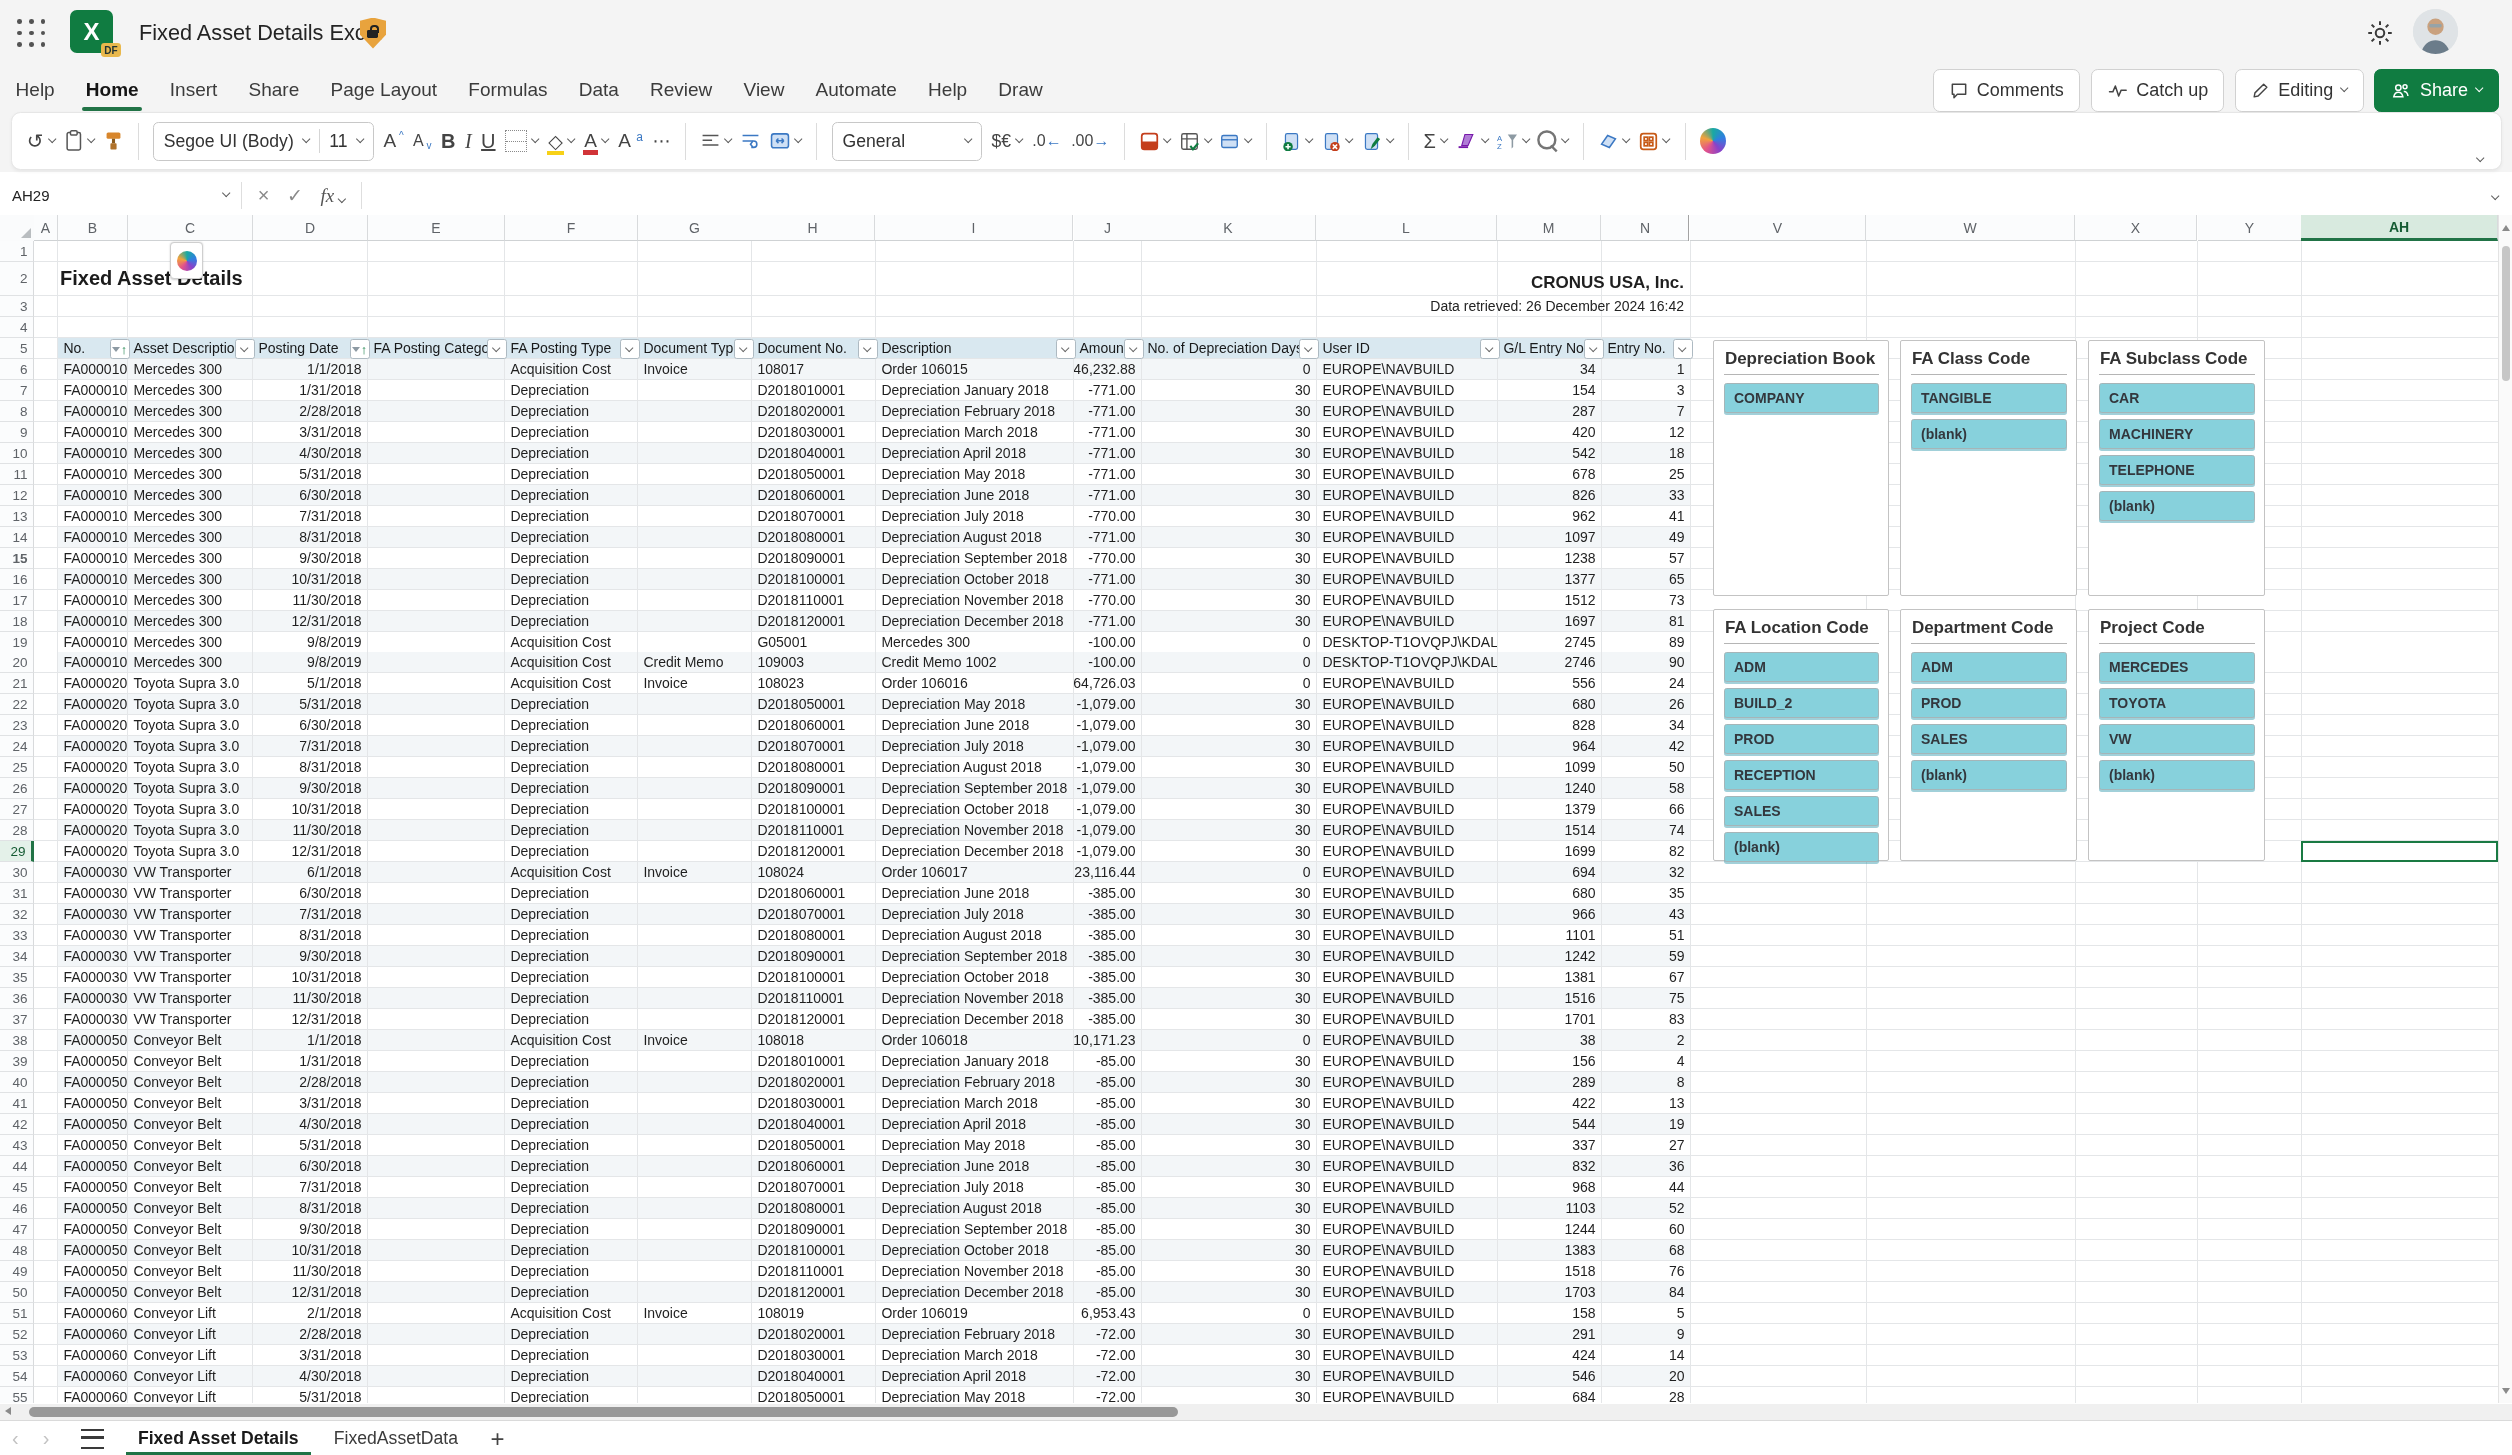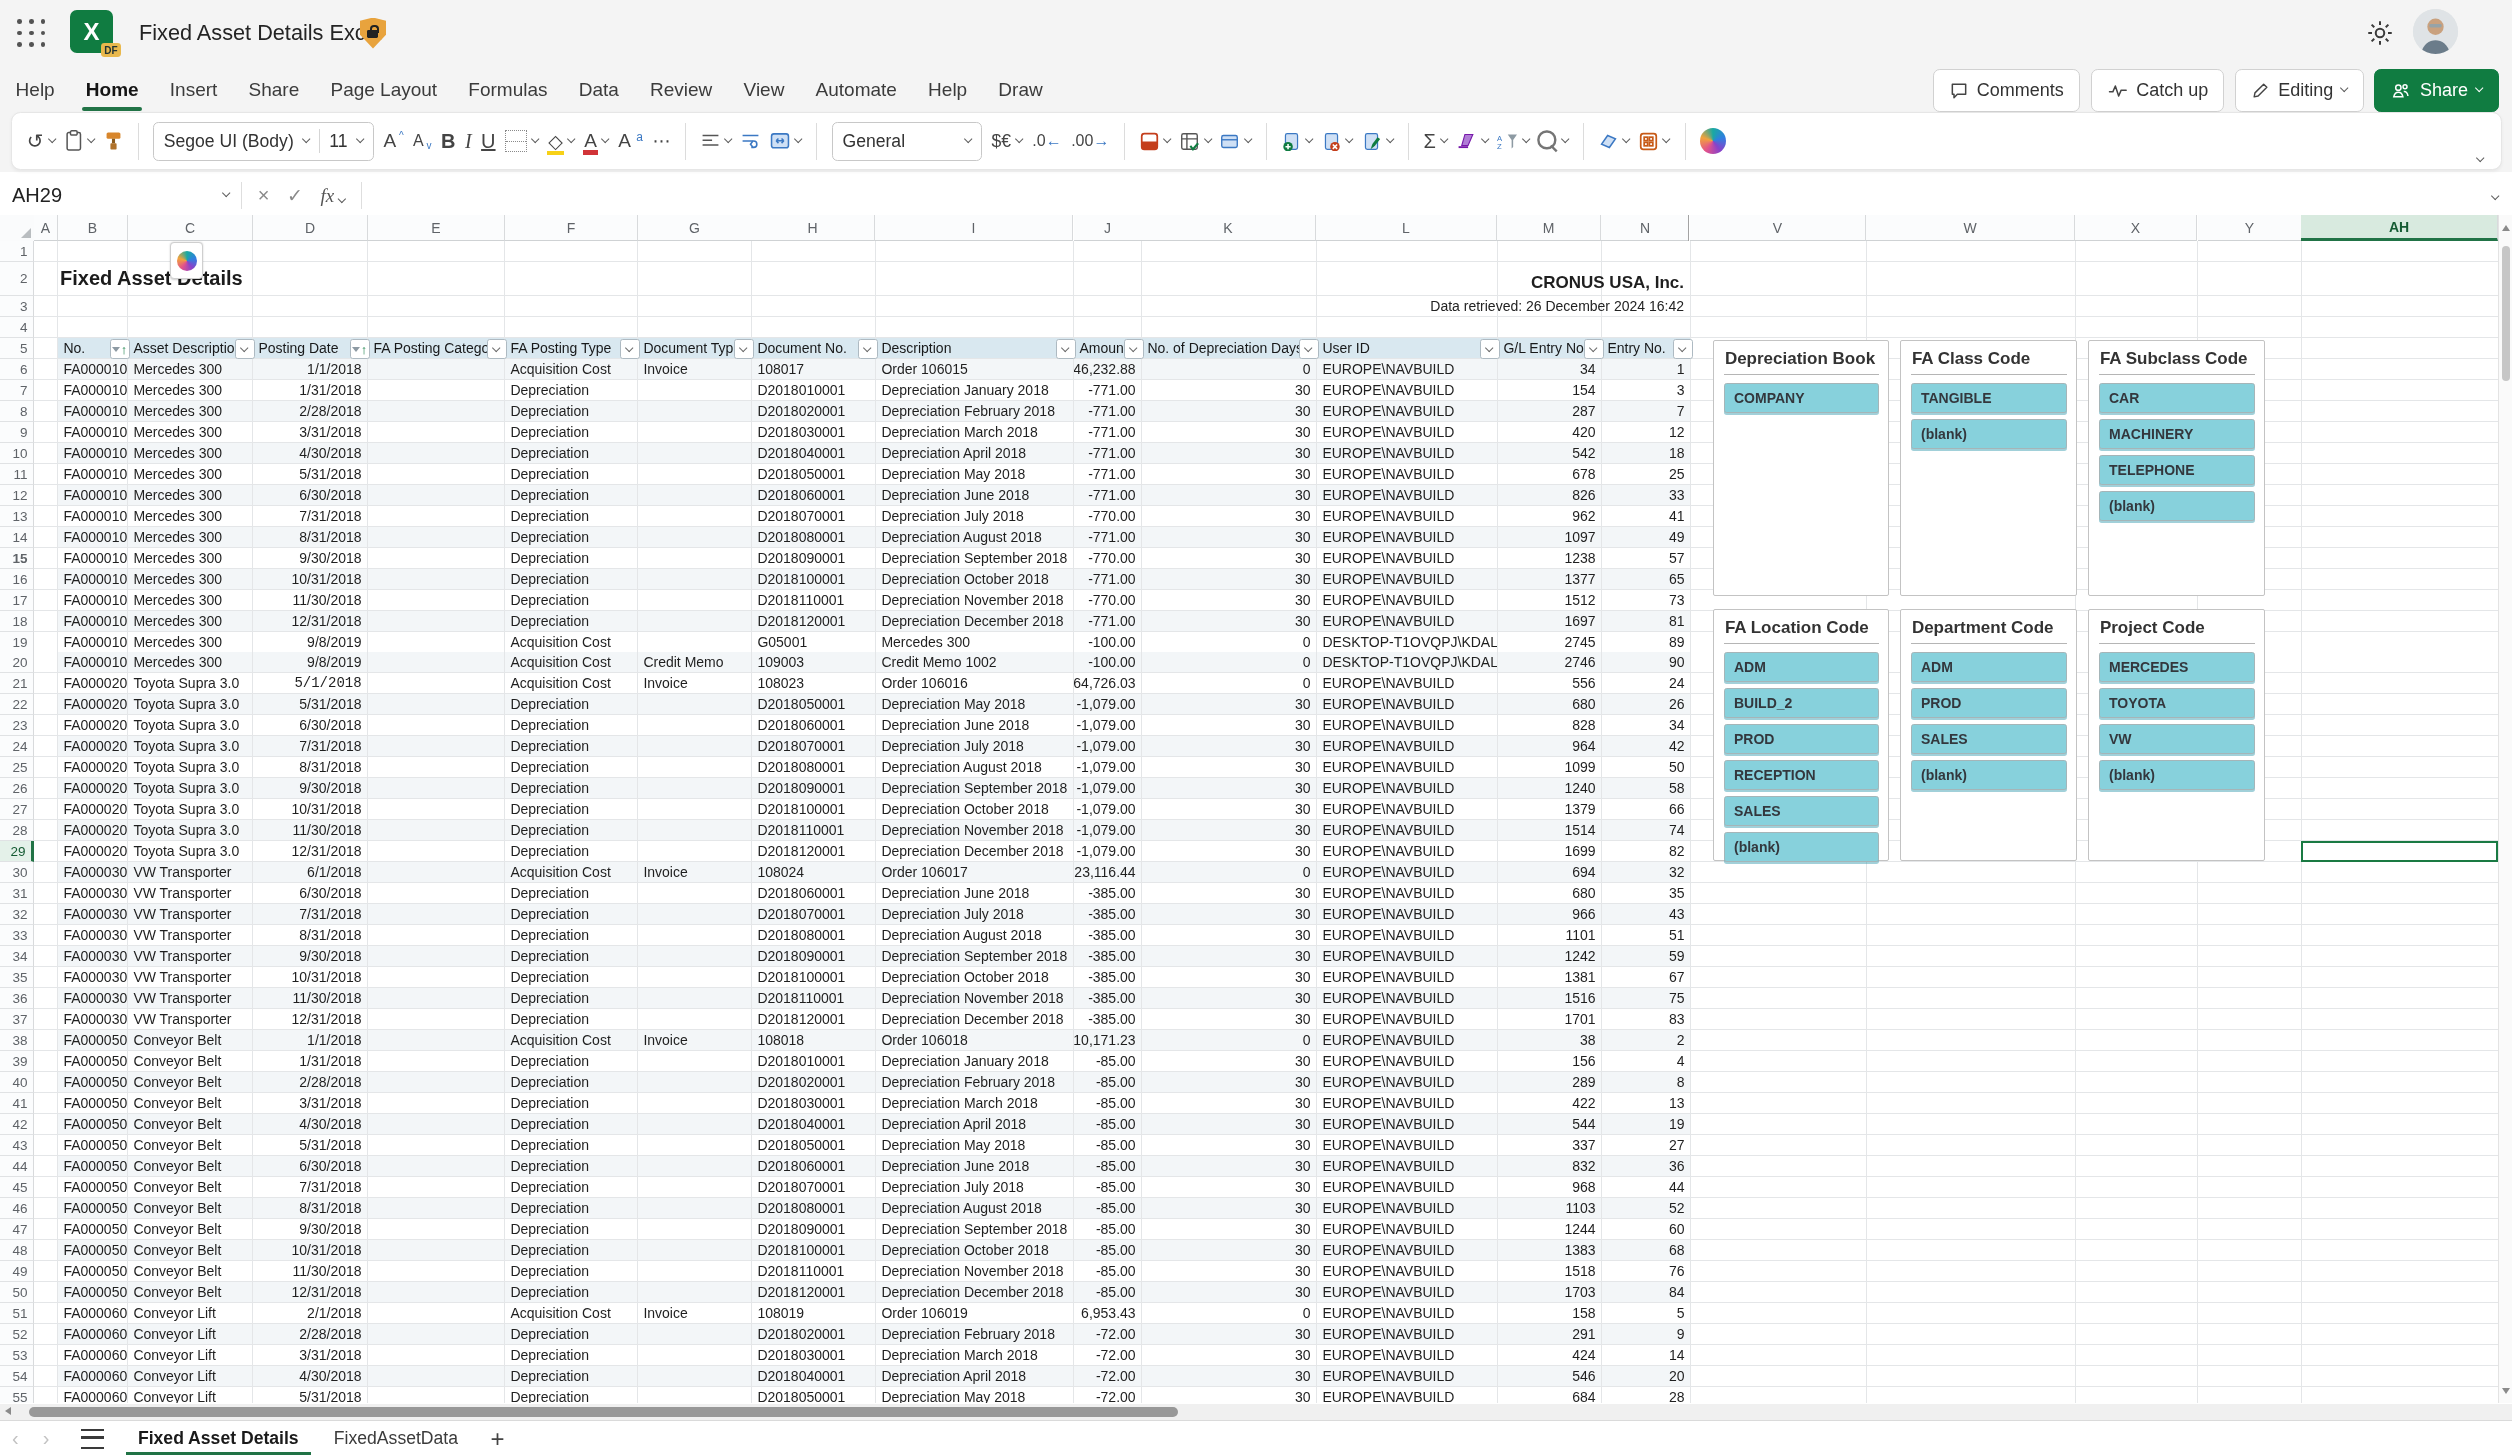--- a/index.html
+++ b/index.html
@@ -65,21 +65,21 @@
   .ayellow{position:relative;font-size:19px;}
   .bordericon{width:20px;height:20px;border:1.4px dotted #8a8a8a;display:grid;place-items:center;}
   .bordericon i{width:100%;height:0;border-top:1.4px dotted #8a8a8a;}
   .collapse{position:absolute;right:17.6px;bottom:5.4px;}
   .cop{width:26px;height:26px;border-radius:50%;
        background:conic-gradient(#19a9a2,#2f7fe0,#8a41c9,#e2528b,#f2a33c,#19a9a2);}
   
   .fbar{position:absolute;left:0;top:175px;width:2512px;height:41px;background:#fff;
         border-bottom:0.7px solid #d4d4d4;display:flex;align-items:center;}
   .namebox{width:241px;height:100%;display:flex;align-items:center;justify-content:space-between;
-        padding:0 12px;box-sizing:border-box;font-size:20px;color:#222;}
+        padding:0 12px;box-sizing:border-box;font-size:15px;color:#222;}
   .vsep{width:0.7px;height:27px;background:#dedede;}
   .fxgroup{display:flex;align-items:center;gap:17.6px;padding:0 16px;color:#8a8a8a;font-size:19px;}
   .fx{font-family:"Liberation Serif",serif;font-style:italic;color:#555;font-size:19px;}
   .finput{flex:1;height:100%;}
   .fexpand{padding-right:13.5px;}
   
   .grid{position:absolute;left:0;top:215px;width:2498px;height:1188px;overflow:hidden;background:#fff;}
   .corner{position:absolute;left:0;top:0;width:34px;height:26px;background:#fafbfc;
           border-right:0.7px solid #d8dadc;border-bottom:0.7px solid #cfd2d4;}
   .corner i{position:absolute;right:2.7px;bottom:2.7px;width:0;height:0;
@@ -1015,21 +1015,21 @@
           <div class="gcell" style="width: 176px;"></div>
           <div class="gcell" style="width: 209px;"></div>
           <div class="gcell" style="width: 122px;"></div>
           <div class="gcell" style="width: 104px;"></div>
           <div class="gcell" style="width: 197px;"></div>
         </div>
         <div class="grow" style="top: 432px; height: 21px;">
           <div class="gcell" style="width: 24px;"></div>
           <div class="gcell" style="width: 70px;">FA000020</div>
           <div class="gcell" style="width: 125px;">Toyota Supra 3.0</div>
-          <div class="gcell r" style="width: 115px; font-family: Liberation Mono, monospace;">5/1/2018</div>
+          <div class="gcell r" style="width: 115px;">5/1/2018</div>
           <div class="gcell" style="width: 137px;"></div>
           <div class="gcell" style="width: 133px;">Acquisition Cost</div>
           <div class="gcell" style="width: 114px;">Invoice</div>
           <div class="gcell" style="width: 124px;">108023</div>
           <div class="gcell" style="width: 198px;">Order 106016</div>
           <div class="gcell r" style="width: 68px;">64,726.03</div>
           <div class="gcell r" style="width: 175px;">0</div>
           <div class="gcell" style="width: 181px;">EUROPE\NAVBUILD</div>
           <div class="gcell r" style="width: 104px;">556</div>
           <div class="gcell r" style="width: 89px;">24</div>

